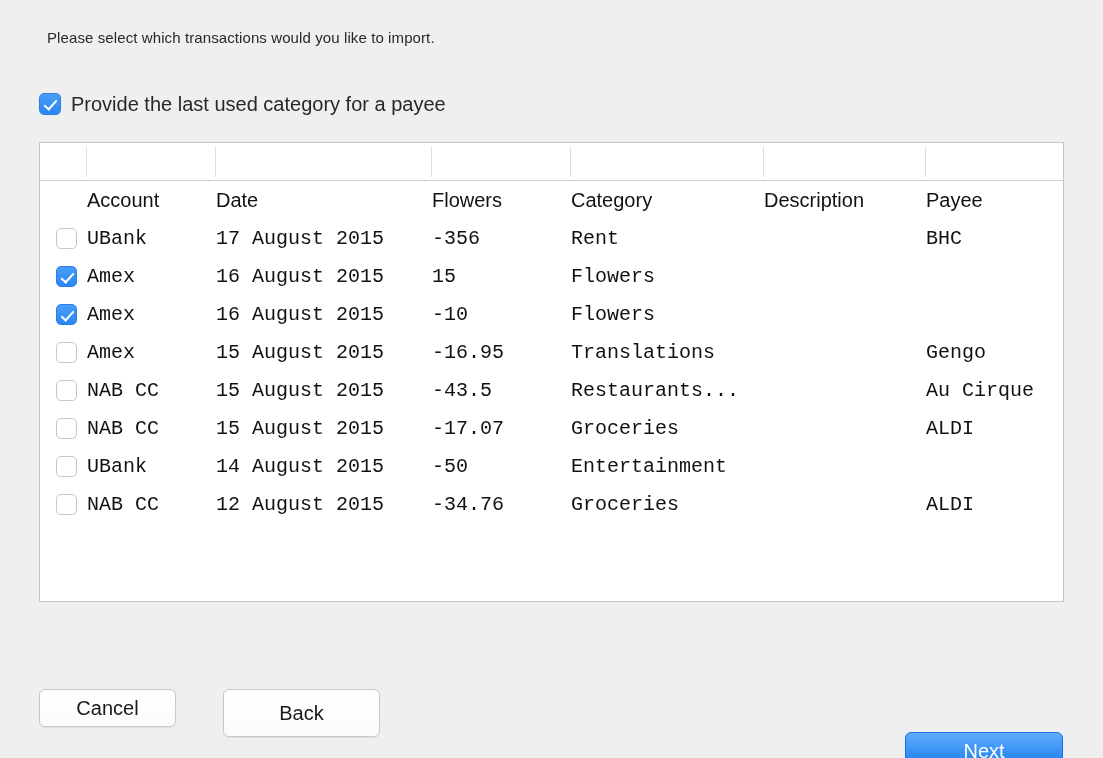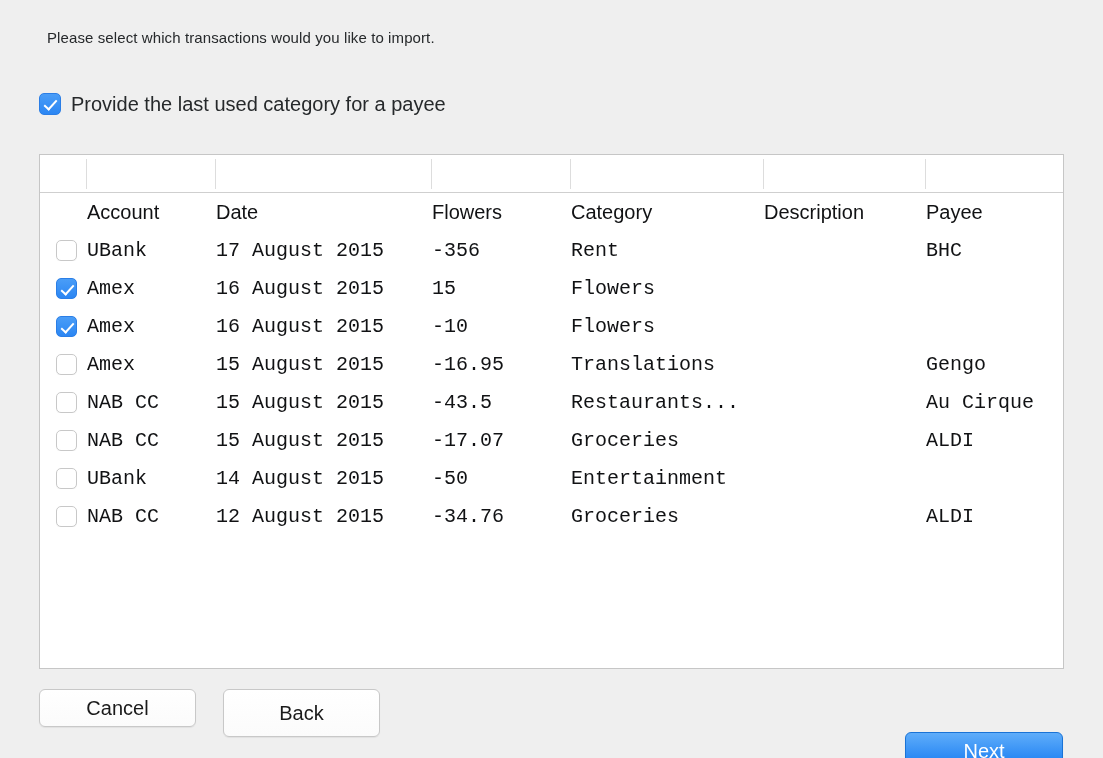--- a/index.html
+++ b/index.html
@@ -71,23 +71,23 @@
     border: solid #ffffff;
     border-width: 0 2.6px 2.6px 0;
     transform: rotate(42deg);
   }
   .cbx.small { width: 21px; height: 21px; }
 
   
   .table-panel {
     position: absolute;
     left: 39px;
-    top: 154px;
+    top: 142px;
     width: 1025px;
-    height: 515px;
+    height: 460px;
     background: #ffffff;
     border: 1px solid #c6c6c6;
     box-sizing: border-box;
     overflow: hidden;
   }
 
   
   .hdr-strip {
     position: relative;
     height: 38px;
@@ -147,21 +147,21 @@
     color: #1a1a1a;
     box-shadow: 0 1px 1px rgba(0,0,0,0.06);
   }
   .btn.primary {
     background: linear-gradient(#5fadfa, #1479f1);
     border: 1px solid #1a73d6;
     color: #ffffff;
     box-shadow: 0 1px 1px rgba(0,0,0,0.10);
     margin-top: 43px;
   }
-  #cancel-btn { left: 39px;  top: 689px; width: 157px; height: 38px; }
+  #cancel-btn { left: 39px;  top: 689px; width: 137px; height: 38px; }
   #back-btn   { left: 223px; top: 689px; width: 157px; height: 48px; }
   #next-btn   { left: 905px; top: 689px; width: 158px; height: 38px; }
 </style>
 </head>
 <body>
 
 <div class="prompt">Please select which transactions would you like to import.</div>
 
 <div class="option-row">
   <span class="cbx on" id="option-cbx"></span>

